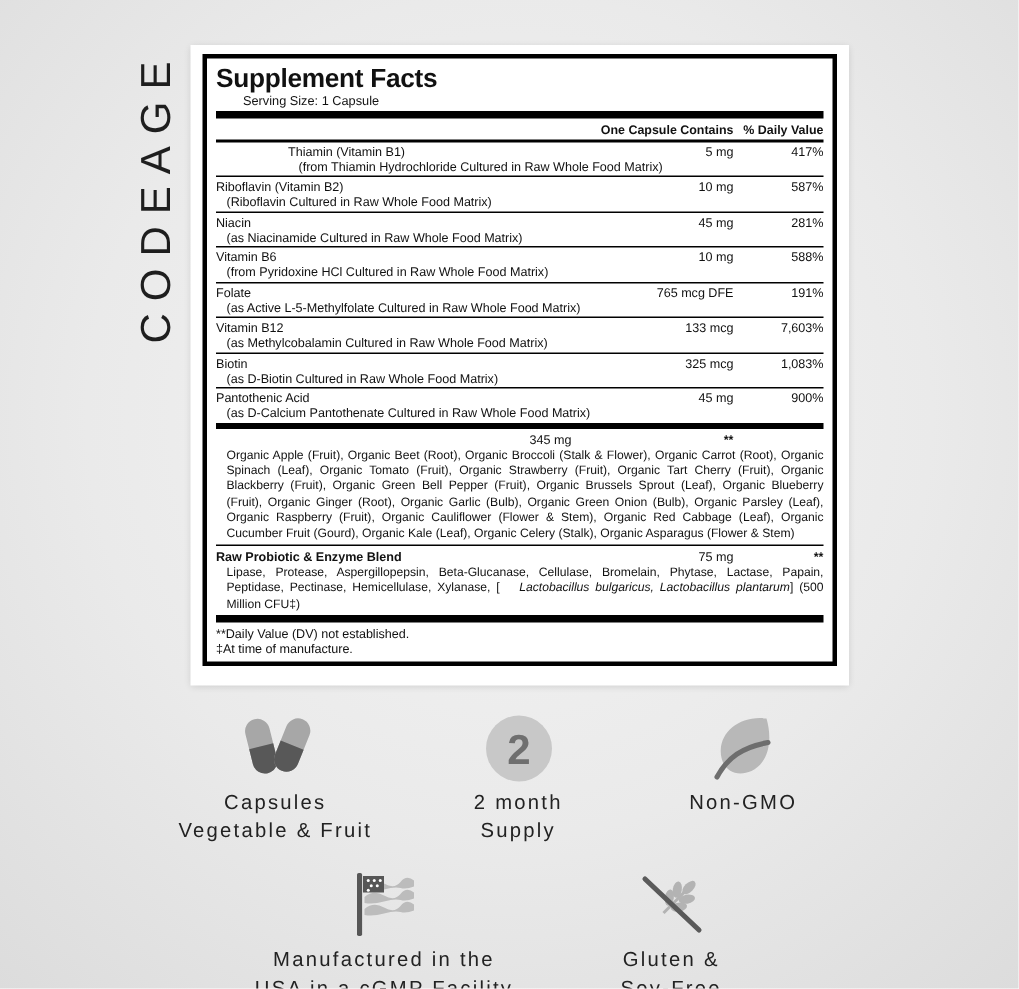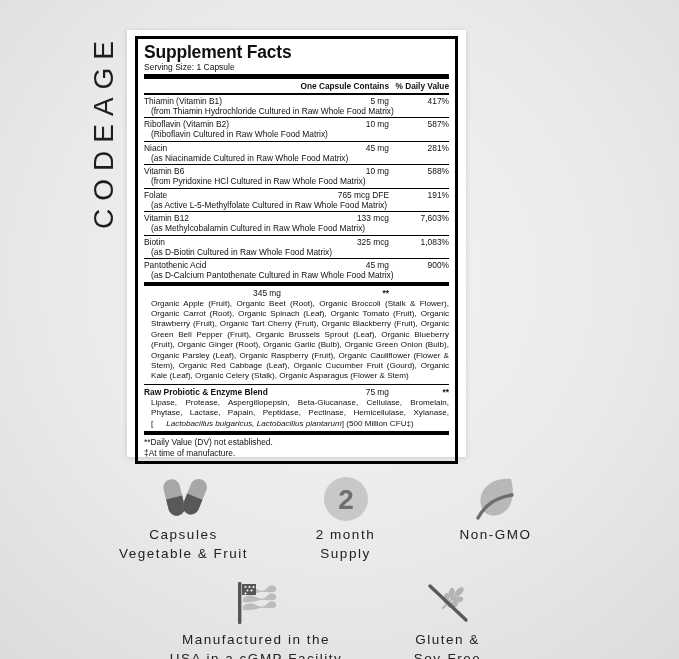--- a/index.html
+++ b/index.html
@@ -7,32 +7,32 @@
     width:679px;height:659px;position:relative;overflow:hidden;
     font-family:"Liberation Sans", sans-serif;color:#111;
     background:radial-gradient(circle at 50% 42%, #f4f4f4 0%, #eaeaea 55%, #dcdcdc 100%);
   }
   
   .brand{position:absolute;left:84px;top:22px;width:40px;height:218px;
     display:flex;align-items:center;justify-content:center;}
   .brand span{transform:rotate(-90deg);white-space:nowrap;
     font-size:28px;font-weight:300;letter-spacing:8px;color:#1e1e1e;}
   
-  .panel{position:absolute;left:127px;top:30px;width:339px;height:427px;
+  .panel{position:absolute;left:127px;top:30px;width:439px;height:427px;
     background:#fff;box-shadow:0 1px 5px rgba(0,0,0,.14);}
   .facts-box{margin:6px 8px 0 8px;border:3px solid #000;padding:3px 6px 3px 6px;}
   .sf-title{font-size:17.5px;font-weight:bold;line-height:20px;letter-spacing:-.2px;}
-  .sf-serving{font-size:8.5px;line-height:11px;margin-bottom:1px;}
+  .sf-serving{font-size:8.5px;line-height:11px;margin-bottom:1px;margin-left:18px;}
   .bar-thick{height:4.5px;background:#000;}
   .line-med{height:2px;background:#000;}
   .grid{display:grid;grid-template-columns:1fr 108px 60px;align-items:end;}
   .hdr{font-size:8.3px;font-weight:bold;line-height:12px;padding:1px 0 1px;}
   .amt,.dv{text-align:right;}
   .nrow{font-size:8.4px;line-height:10px;padding:1px 0 1.5px;border-top:1px solid #000;}
-  .nrow.first{border-top:none;}
+  .nrow.first{border-top:none;margin-left:48px;}
   .ndetail{grid-column:1 / -1;padding-left:7px;}
   .blend-head{font-size:8.4px;line-height:11px;font-weight:bold;padding-top:1.5px;}
   .blend-head .amt,.blend-head .dv{font-weight:normal;}
   .blend-head .dv{font-weight:bold;}
   .blend-para{font-size:8.1px;line-height:10.4px;text-align:justify;
     padding:0 0 2px 7px;}
   .line-thin{height:1.5px;background:#000;}
   .fn{font-size:8.4px;line-height:10.5px;}
   .fn-wrap{padding-top:2px;}
   .other-ing{margin:4px 9px 0 9px;font-size:9px;line-height:12px;}

